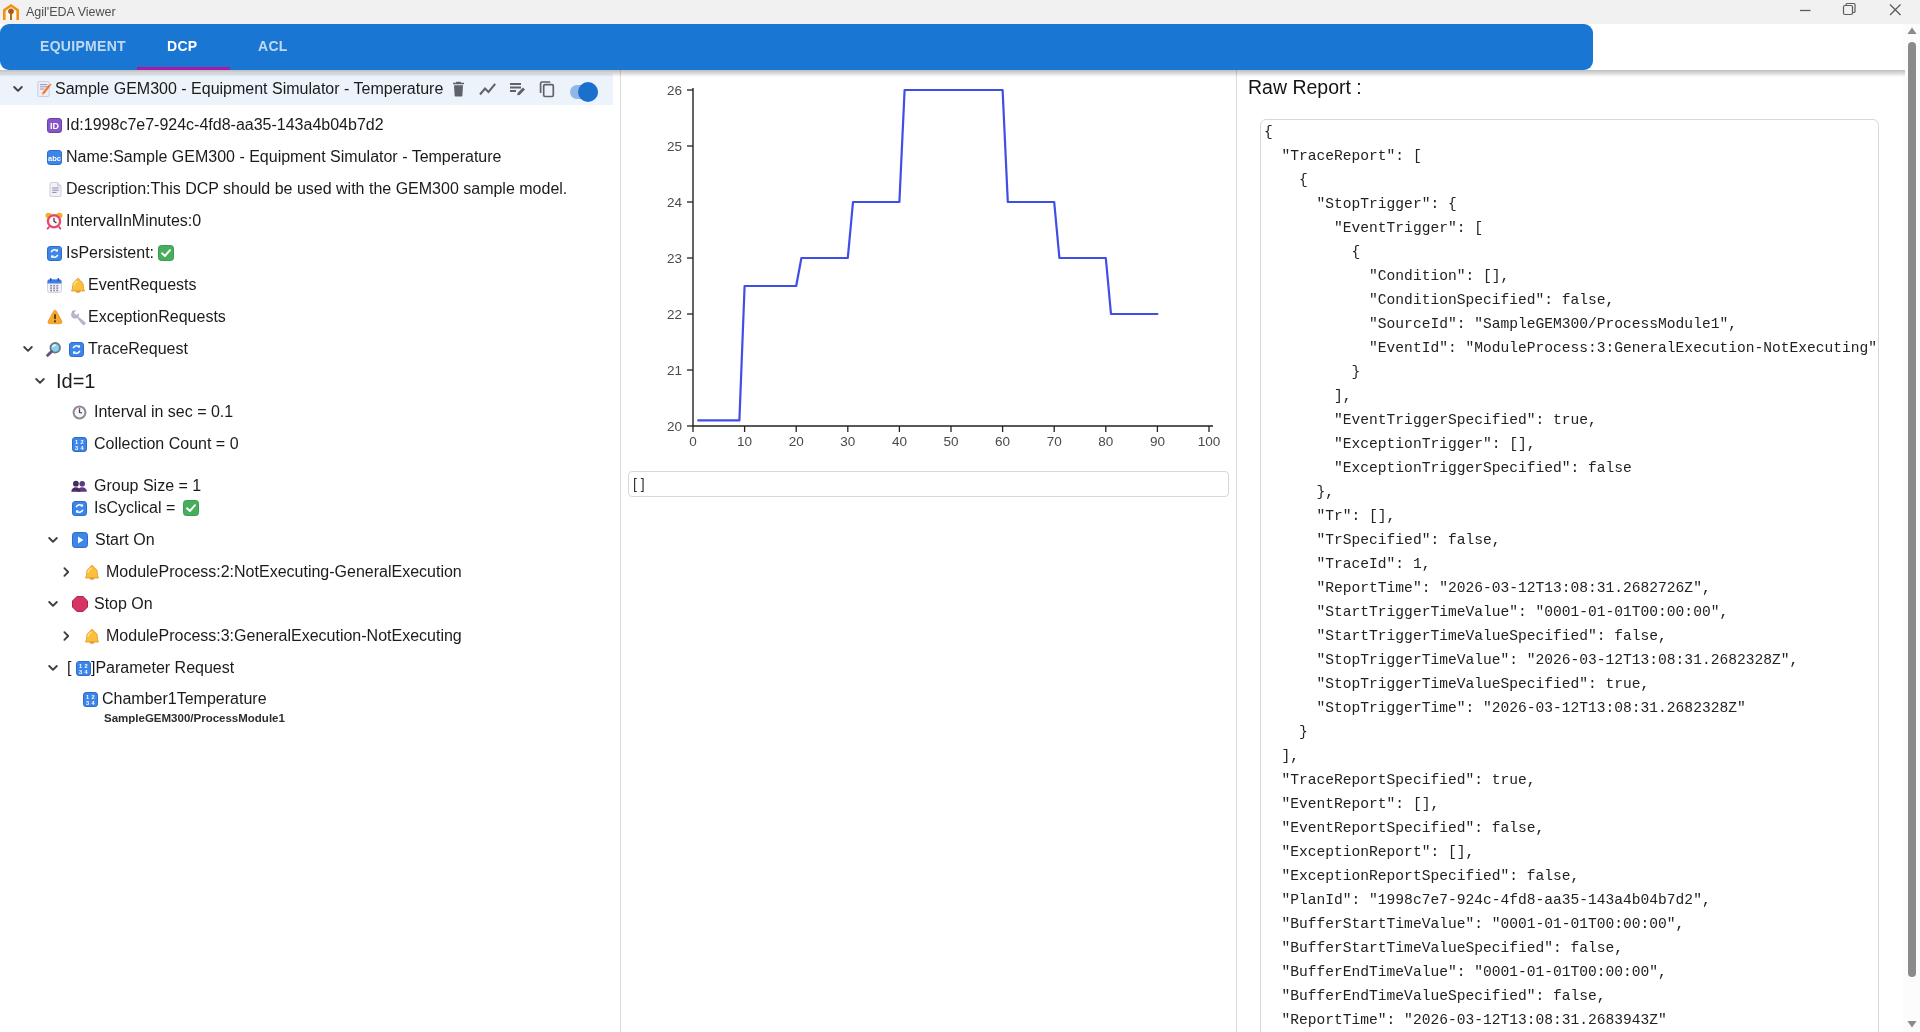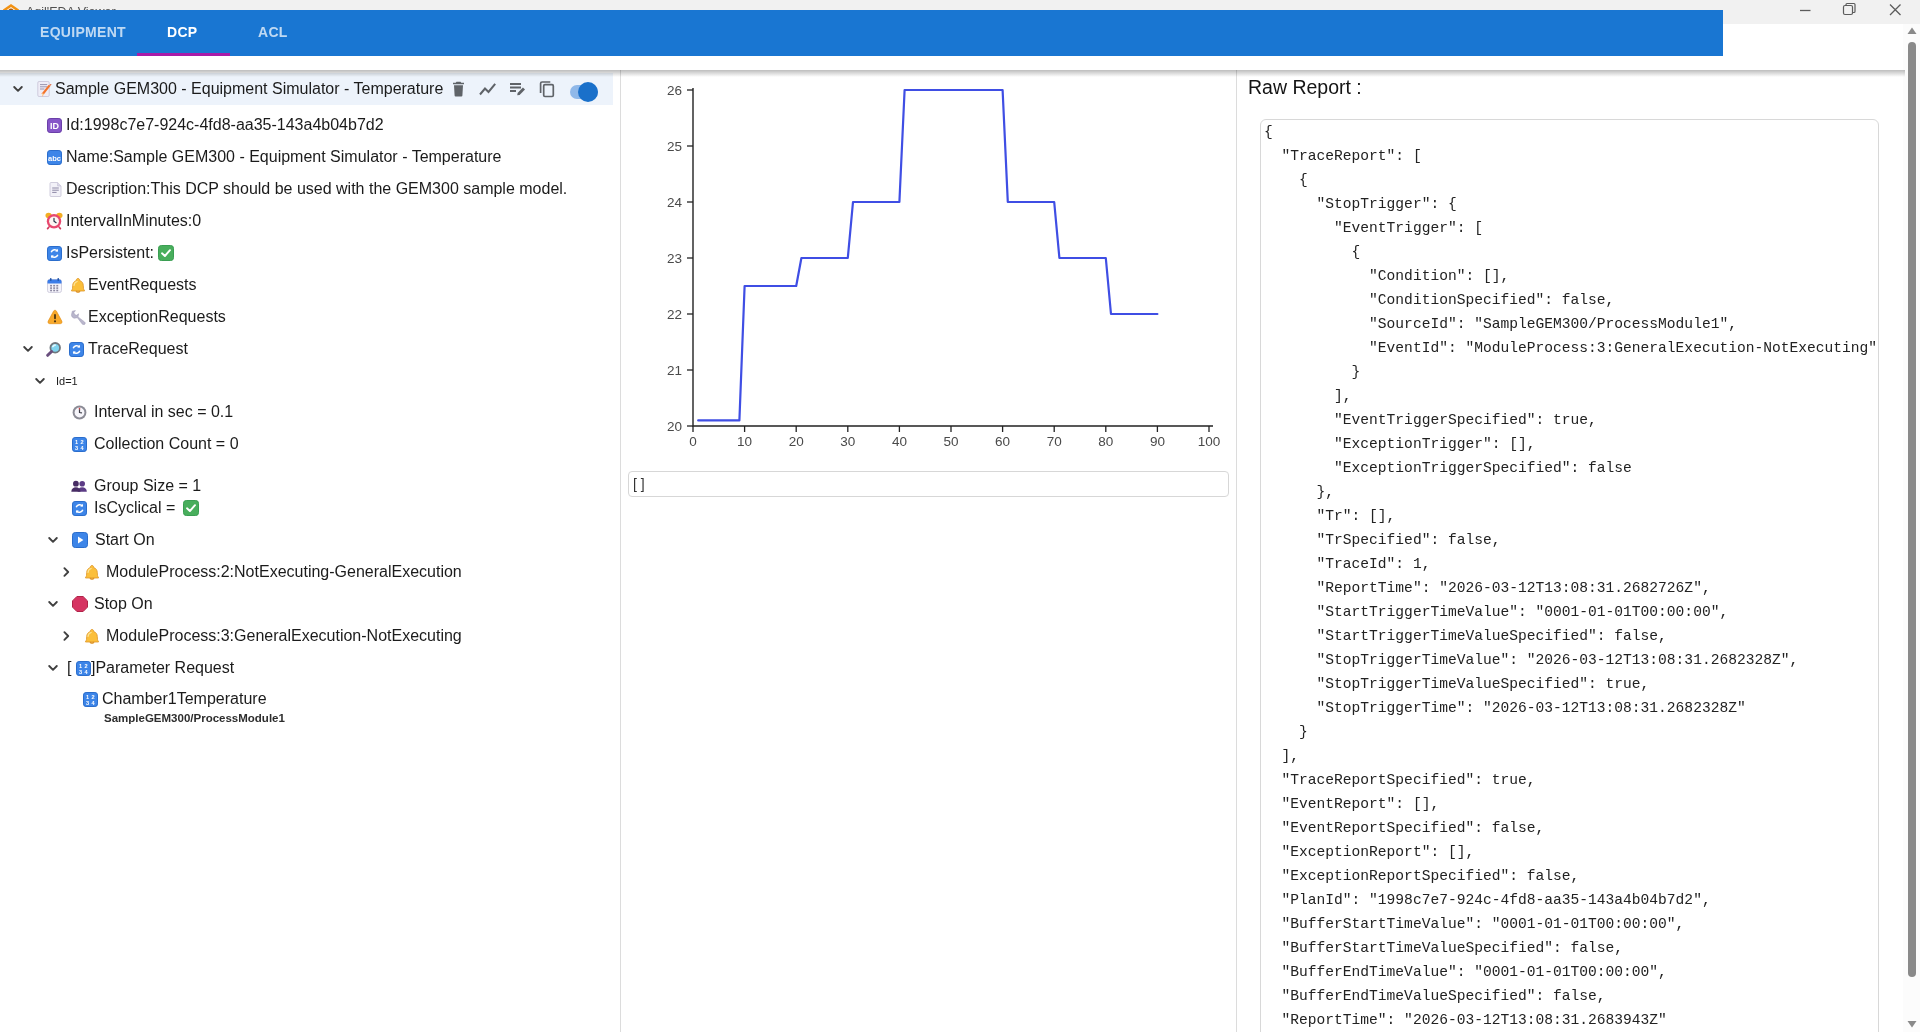--- a/index.html
+++ b/index.html
@@ -1,21 +1,21 @@
 <!DOCTYPE html>
 <html><head>
 <meta charset="utf-8">
 <style>
   * { margin:0; padding:0; box-sizing:border-box; }
   html,body { width:1920px; height:1032px; overflow:hidden; background:#fff;
     font-family:"Liberation Sans", sans-serif; }
   .abs { position:absolute; }
   #titlebar { position:absolute; left:0; top:0; width:1920px; height:24px; background:#f1f1f1; }
   #apptitle { position:absolute; left:26px; top:5px; font-size:12.5px; color:#4f4f4f; }
-  #nav { position:absolute; left:0; top:10px; width:1723px; height:46px; background:#1976d2; z-index:3; }
+  #nav { position:absolute; left:0; top:24px; width:1593px; height:46px; background:#1976d2; z-index:3;border-radius:9px; }
   #navshadow { position:absolute; left:0; top:70px; width:1905px; height:7px; z-index:2;
     background:linear-gradient(rgba(0,0,0,.26), rgba(0,0,0,0)); }
   .tab { position:absolute; top:14px; font-size:14px; font-weight:700; letter-spacing:.3px;
          color:rgba(255,255,255,.72); }
   #tab-dcp { color:#fff; }
   #tabline { position:absolute; left:137px; top:43px; width:93px; height:3px; background:#a81ba8; }
   .vdiv { position:absolute; top:70px; width:1px; height:962px; background:#dcdcdc; }
   #tree { position:absolute; left:0; top:0; width:620px; height:1032px; }
   .row { position:absolute; left:0; height:32px; width:620px; }
   .row .t { position:absolute; top:50%; transform:translateY(-50%);
@@ -186,21 +186,21 @@
         <path d="M10.9 2.8 L10.9 5.6 L8.2 5.4 Z" fill="#fff"></path>
         <path d="M10.8 8.7 A3.6 3.6 0 0 1 4.4 9.7" stroke="#fff" stroke-width="1.5" fill="none"></path>
         <path d="M4.1 12.2 L4.1 9.4 L6.8 9.6 Z" fill="#fff"></path>
       </svg>
       <span class="t" style="left:88px;font-size:16px">TraceRequest</span>
     </div>
 <div class="row" style="top:365px;">
       <svg class="abs" style="left:34px;top:10px" width="12" height="12" viewBox="0 0 12 12">
         <path d="M2.2 4 L6 7.8 L9.8 4" stroke="#404040" stroke-width="1.9" fill="none" stroke-linecap="round" stroke-linejoin="round"></path>
       </svg>
-      <span class="t" style="left:56px;font-size:11px">Id=1</span>
+      <span class="t" style="left:56px;font-size:20px">Id=1</span>
     </div>
 <div class="row" style="top:396px;">
       <svg class="abs" style="left:71.5px;top:8.5px" width="15" height="15" viewBox="0 0 15 15">
         <circle cx="7.5" cy="7.5" r="6.9" fill="#8b8b95"></circle>
         <circle cx="7.5" cy="7.5" r="4.9" fill="#f6f5fa"></circle>
         <path d="M7.5 2.8 L7.5 4.6" stroke="#d04545" stroke-width="1.4"></path>
         <path d="M7.5 7.5 L7.5 4.8 M7.5 7.5 L9.5 7.9" stroke="#3c3c46" stroke-width="1.2" stroke-linecap="round"></path>
       </svg>
       <span class="t" style="left:94px;font-size:16px">Interval in sec = 0.1</span>
     </div>

